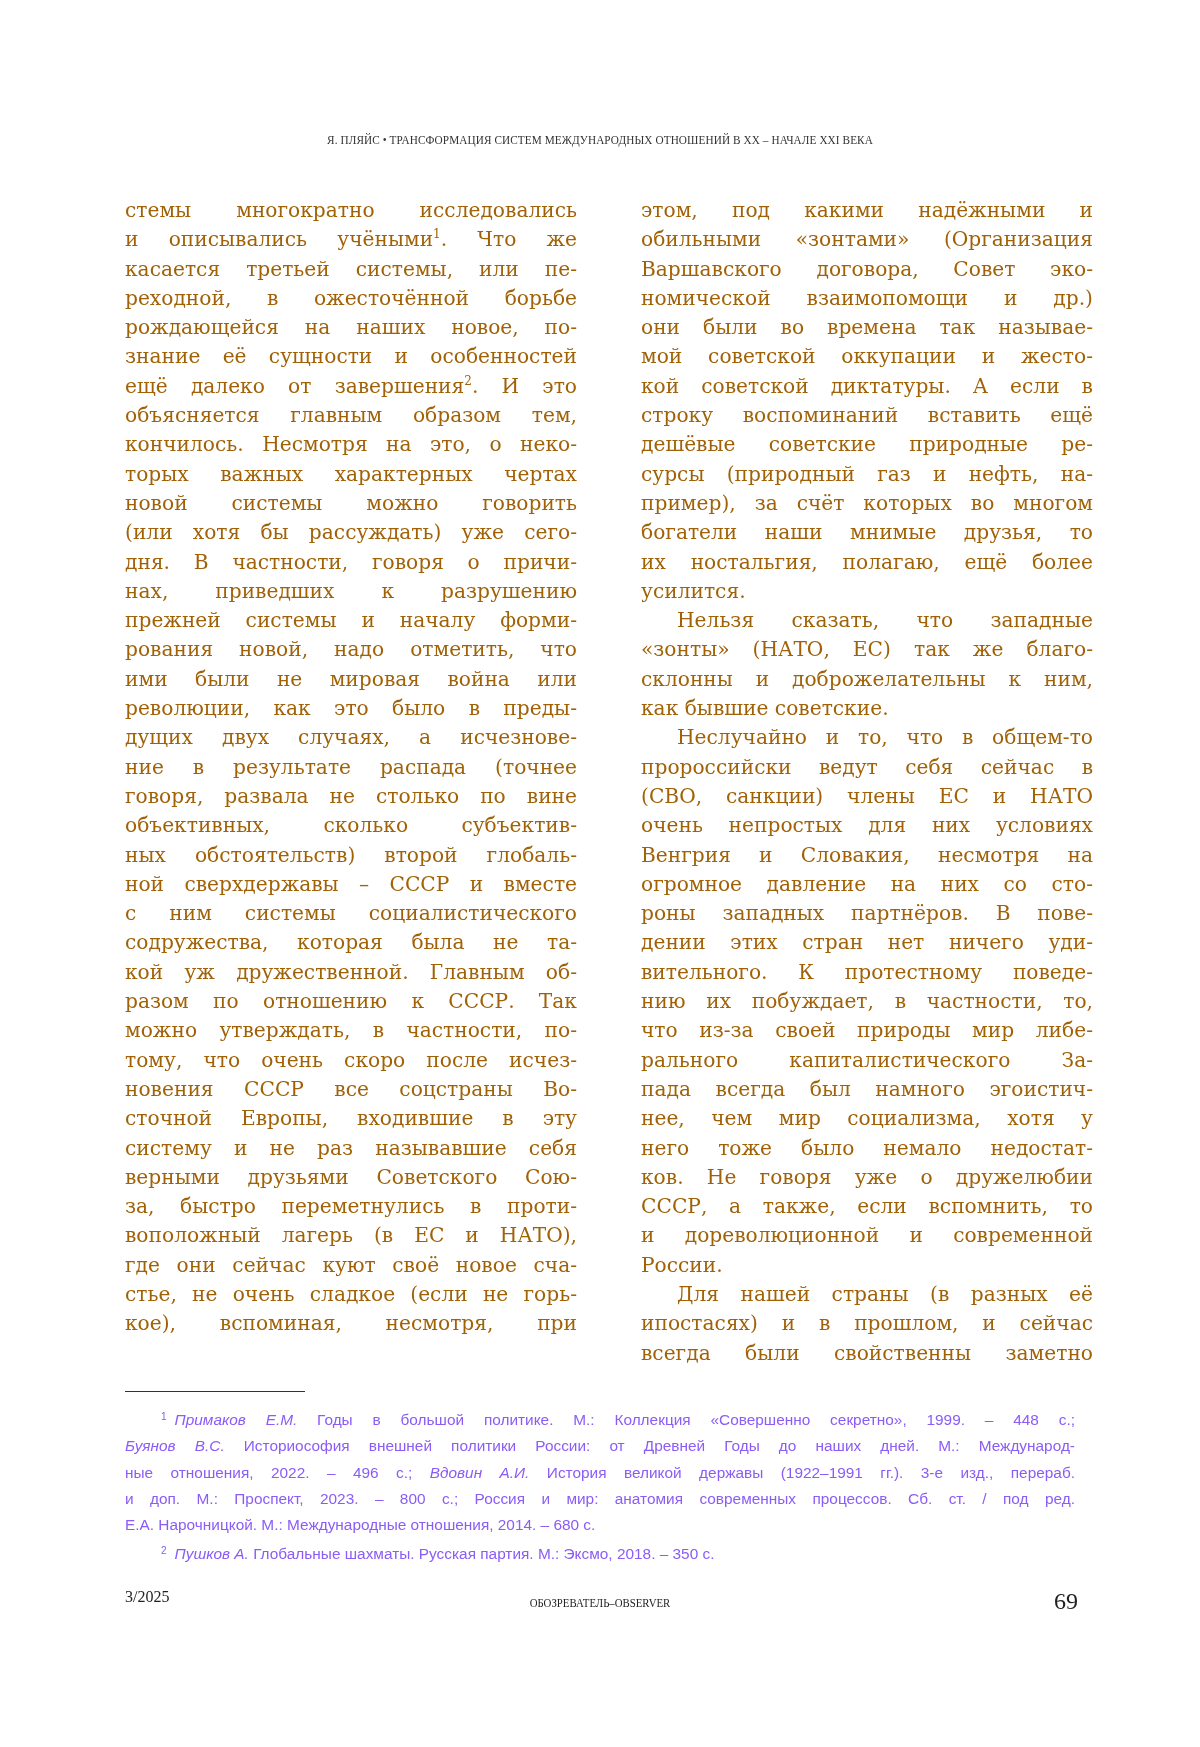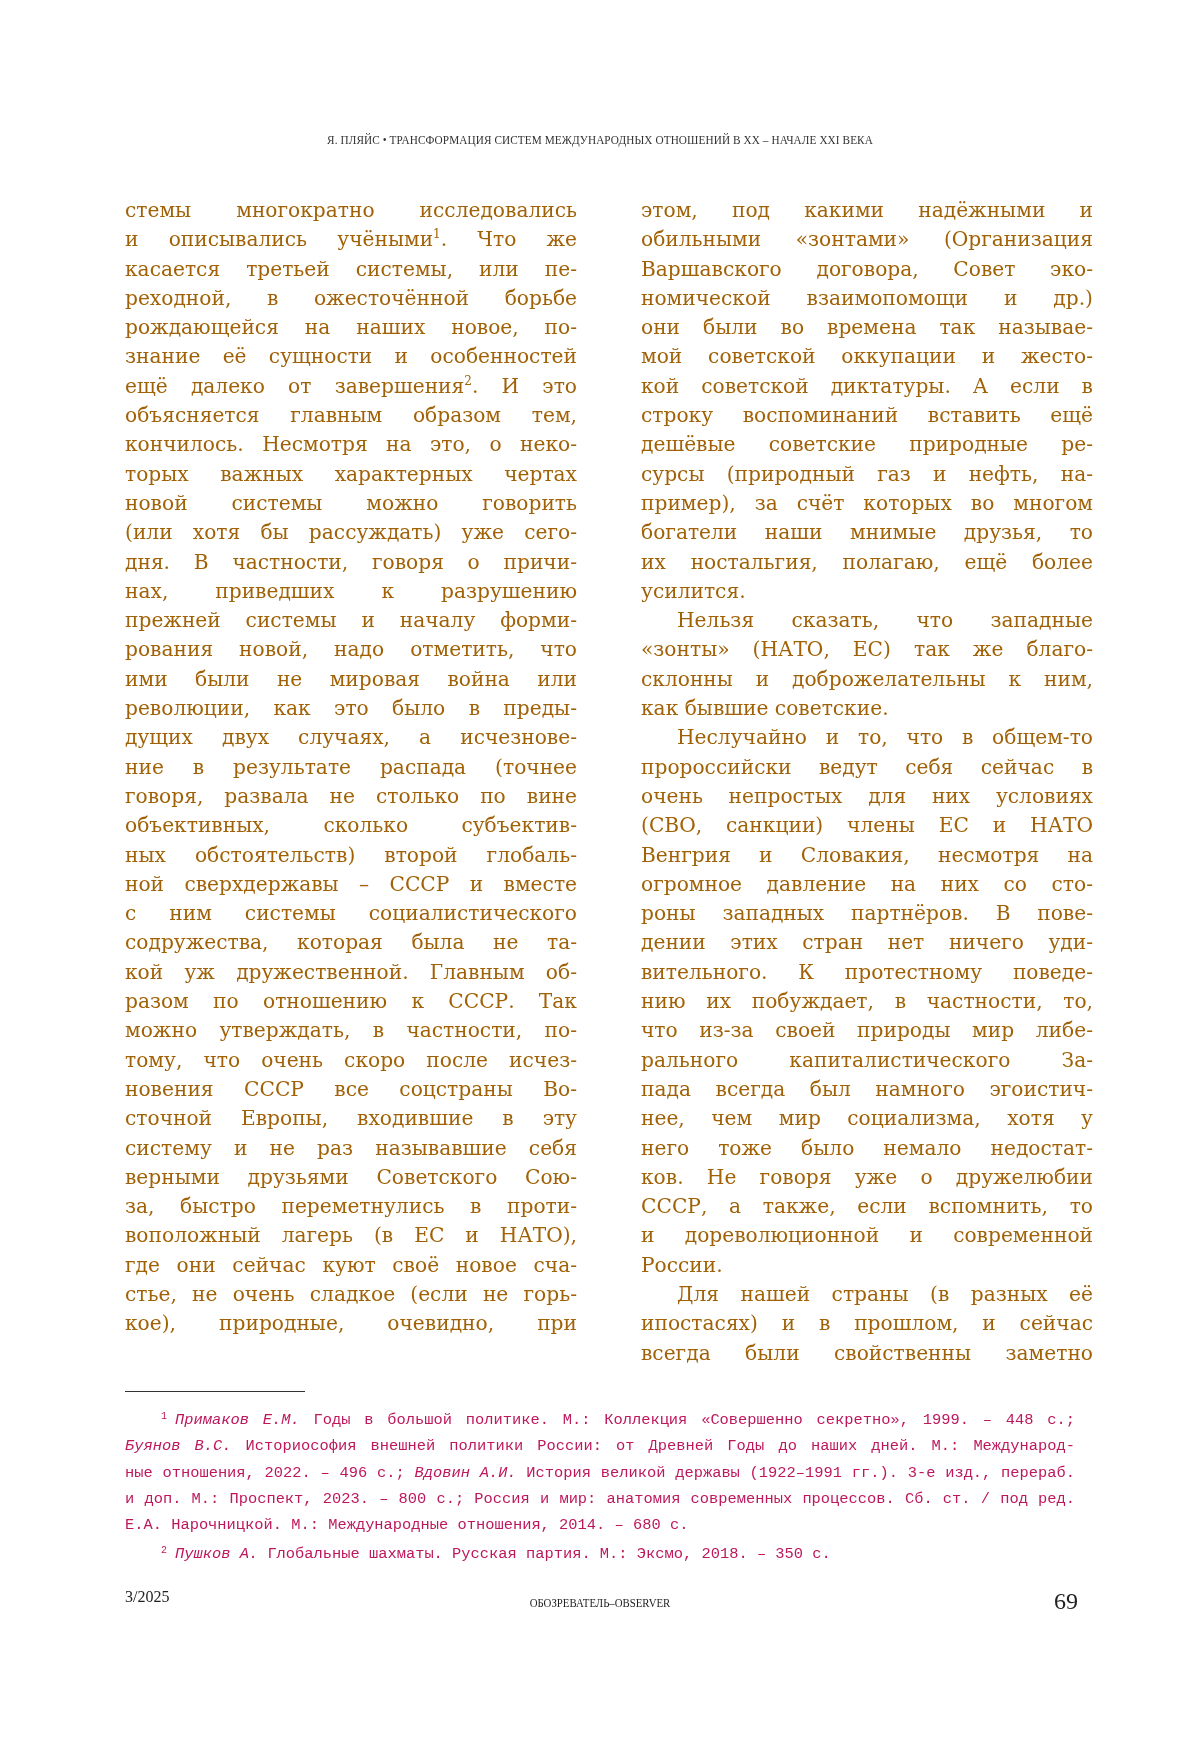--- a/index.html
+++ b/index.html
@@ -20,22 +20,22 @@
   .col-right { left: 634px; margin-left: 7px; }
   .line { display: block; text-align: justify; text-align-last: justify; white-space: nowrap; }
   .line.last { text-align-last: left; }
   .line.ind { padding-left: 36px; }
   .fn-rule {
     position: absolute; left: 125px; top: 1391px; width: 180px; height: 0;
     border-top: 1px solid #333;
   }
   .footnotes {
     position: absolute; left: 125px; top: 1404px; width: 950px;
-    font-family: Liberation Mono, monospace; font-size: 15.4px; line-height: 26.3px;
-    color: #be185d;
+    font-family: Liberation Sans, sans-serif; font-size: 15.4px; line-height: 26.3px;
+    color: #8b5cf6;
   }
   .fn-line { display: block; white-space: nowrap; text-align: justify; text-align-last: justify; }
   .fn-line.last { text-align-last: left; }
   .fn-line.ind { padding-left: 36px; }
   .fn-num { font-size: 10px; vertical-align: 5px; margin-right: 8px; }
   i { font-style: italic; }
   sup { font-size: 12px; vertical-align: 8px; line-height: 0; }
   .folio-left, .folio-center, .folio-right {
     position: absolute; top: 1590px; font-family: "Liberation Serif", serif; color: #222;
   }
@@ -80,21 +80,21 @@
   <span class="line">можно утверждать, в частности, по-</span>
   <span class="line">тому, что очень скоро после исчез-</span>
   <span class="line">новения СССР все соцстраны Во-</span>
   <span class="line">сточной Европы, входившие в эту</span>
   <span class="line">систему и не раз называвшие себя</span>
   <span class="line">верными друзьями Советского Сою-</span>
   <span class="line">за, быстро переметнулись в проти-</span>
   <span class="line">воположный лагерь (в ЕС и НАТО),</span>
   <span class="line">где они сейчас куют своё новое сча-</span>
   <span class="line">стье, не очень сладкое (если не горь-</span>
-  <span class="line">кое), природные, очевидно, при</span>
+  <span class="line">кое), вспоминая, несмотря, при</span>
 </div>
 
 <div class="col col-right">
   <span class="line">этом, под какими надёжными и</span>
   <span class="line">обильными «зонтами» (Организация</span>
   <span class="line">Варшавского договора, Совет эко-</span>
   <span class="line">номической взаимопомощи и др.)</span>
   <span class="line">они были во времена так называе-</span>
   <span class="line">мой советской оккупации и жесто-</span>
   <span class="line">кой советской диктатуры. А если в</span>
@@ -104,22 +104,22 @@
   <span class="line">пример), за счёт которых во многом</span>
   <span class="line">богатели наши мнимые друзья, то</span>
   <span class="line">их ностальгия, полагаю, ещё более</span>
   <span class="line last">усилится.</span>
   <span class="line ind">Нельзя сказать, что западные</span>
   <span class="line">«зонты» (НАТО, ЕС) так же благо-</span>
   <span class="line">склонны и доброжелательны к ним,</span>
   <span class="line last">как бывшие советские.</span>
   <span class="line ind">Неслучайно и то, что в общем-то</span>
   <span class="line">пророссийски ведут себя сейчас в</span>
+  <span class="line">(СВО, санкции) члены ЕС и НАТО</span>
   <span class="line">очень непростых для них условиях</span>
-  <span class="line">(СВО, санкции) члены ЕС и НАТО</span>
   <span class="line">Венгрия и Словакия, несмотря на</span>
   <span class="line">огромное давление на них со сто-</span>
   <span class="line">роны западных партнёров. В пове-</span>
   <span class="line">дении этих стран нет ничего уди-</span>
   <span class="line">вительного. К протестному поведе-</span>
   <span class="line">нию их побуждает, в частности, то,</span>
   <span class="line">что из-за своей природы мир либе-</span>
   <span class="line">рального капиталистического За-</span>
   <span class="line">пада всегда был намного эгоистич-</span>
   <span class="line">нее, чем мир социализма, хотя у</span>

